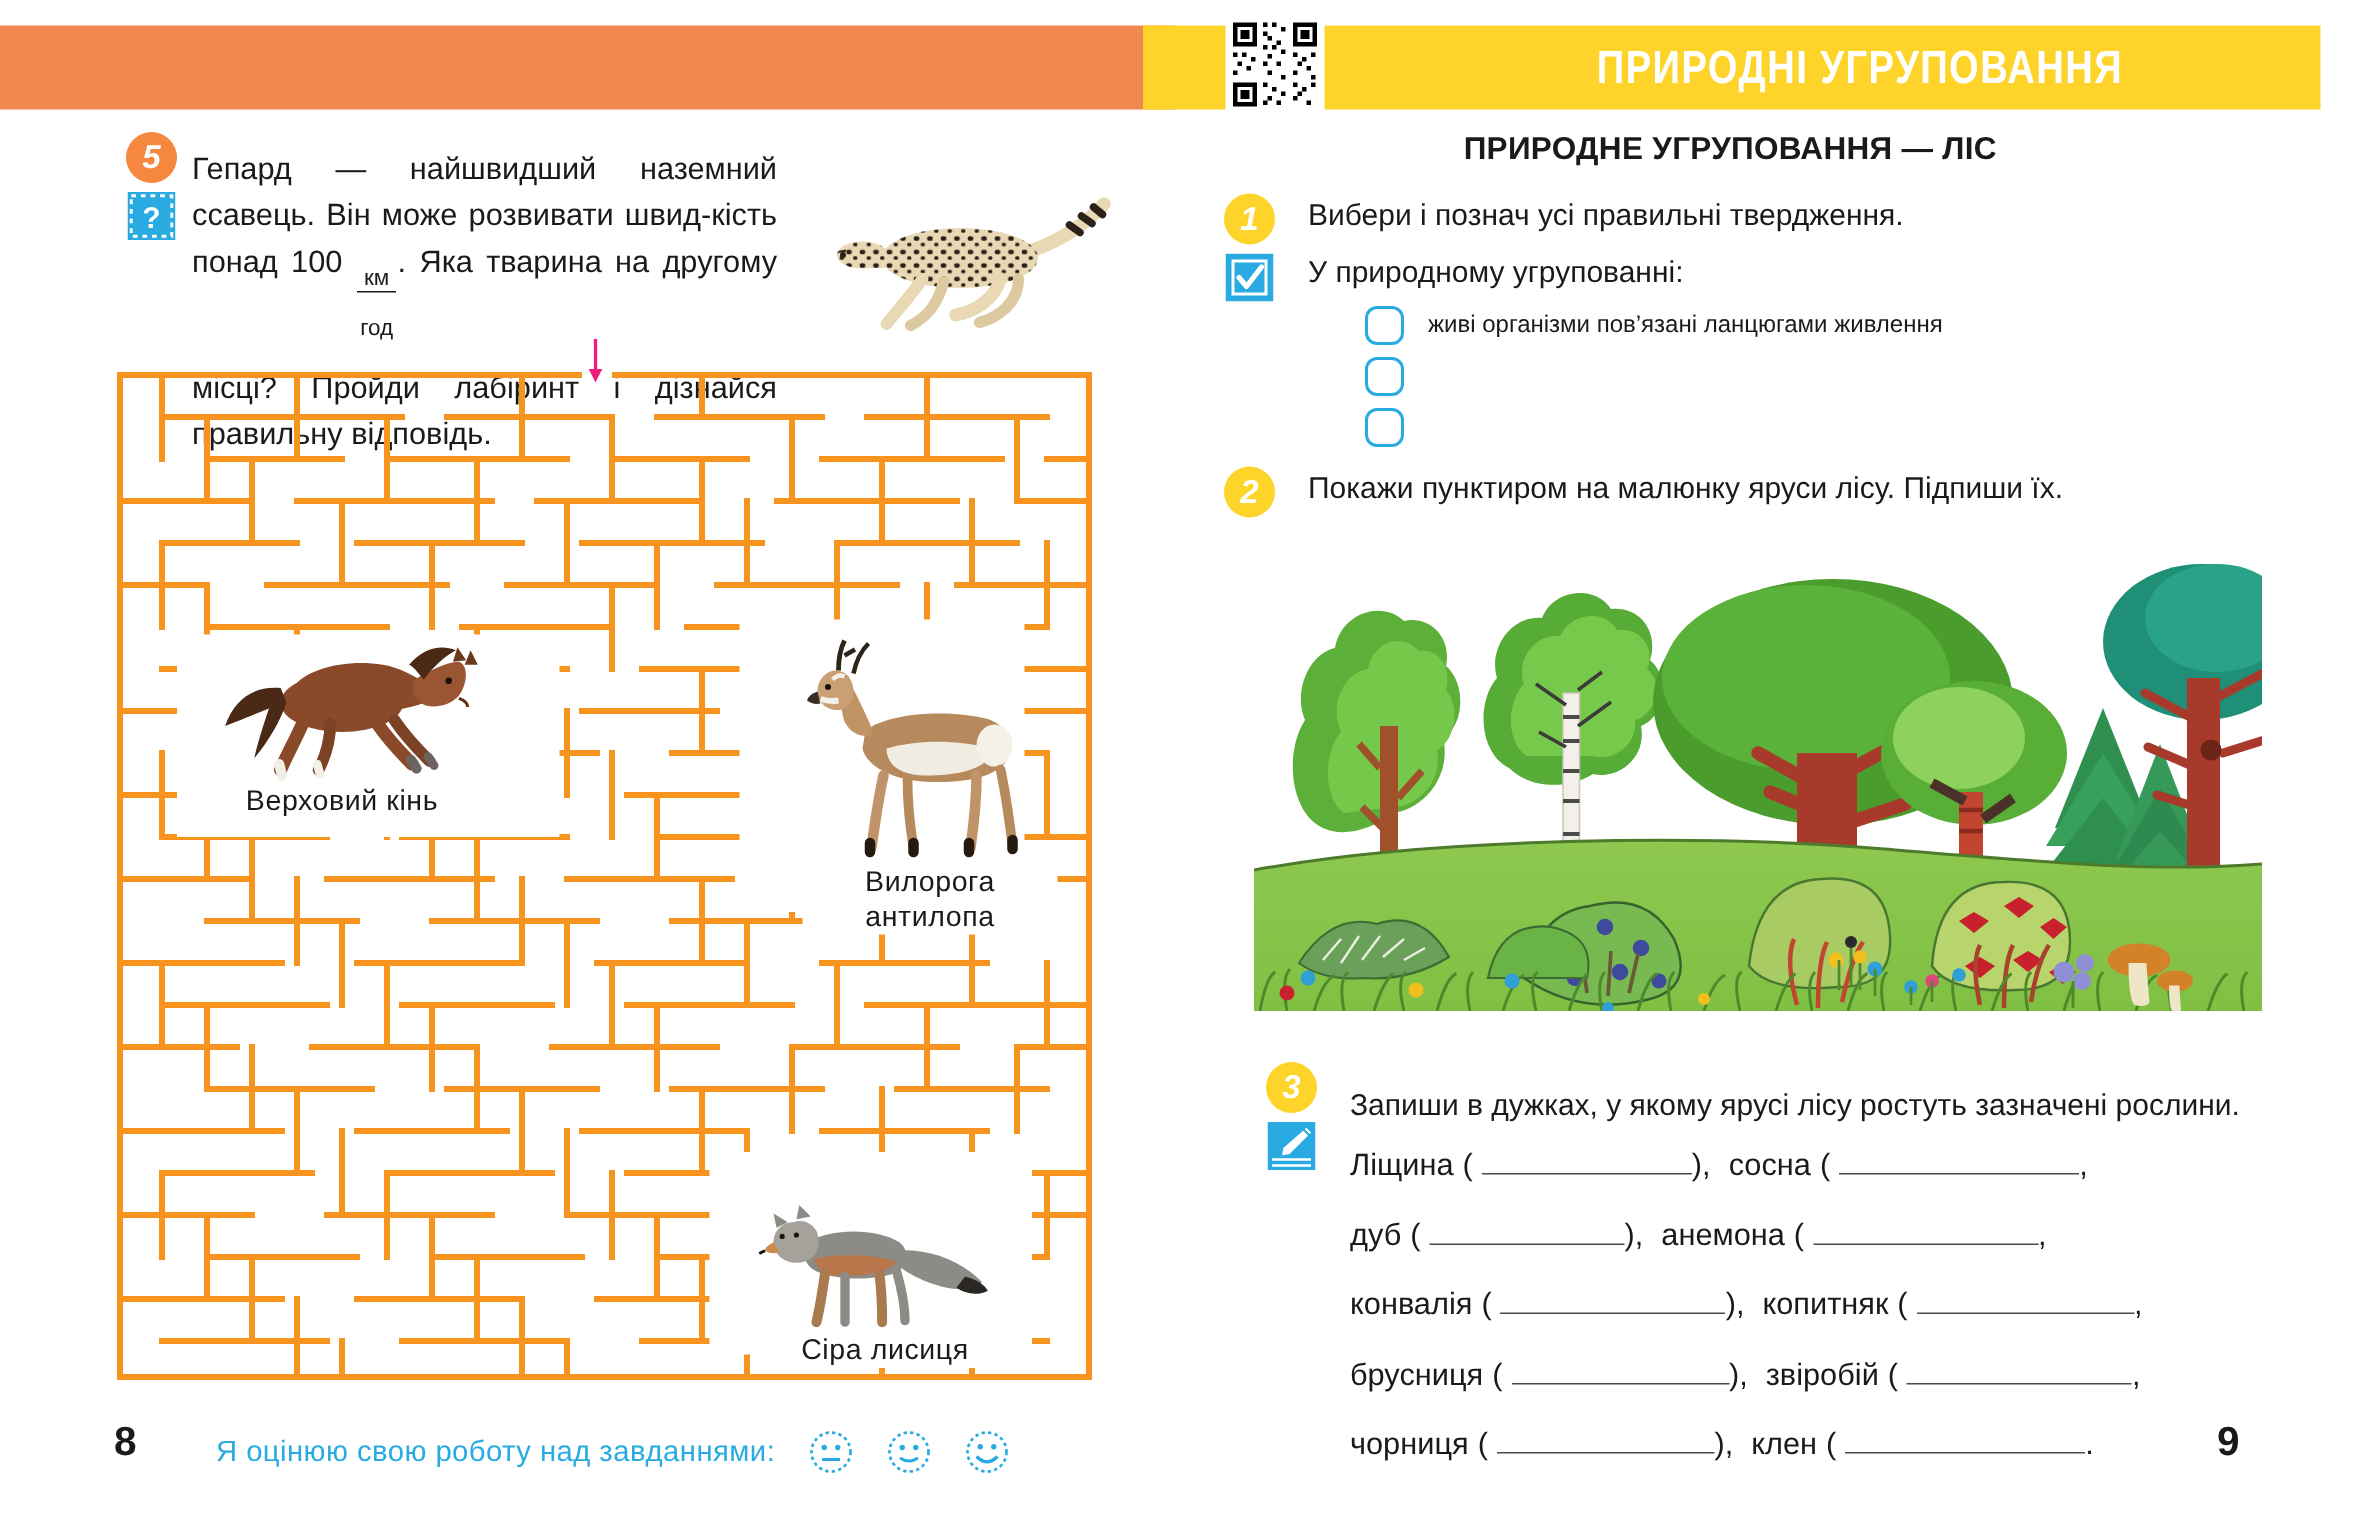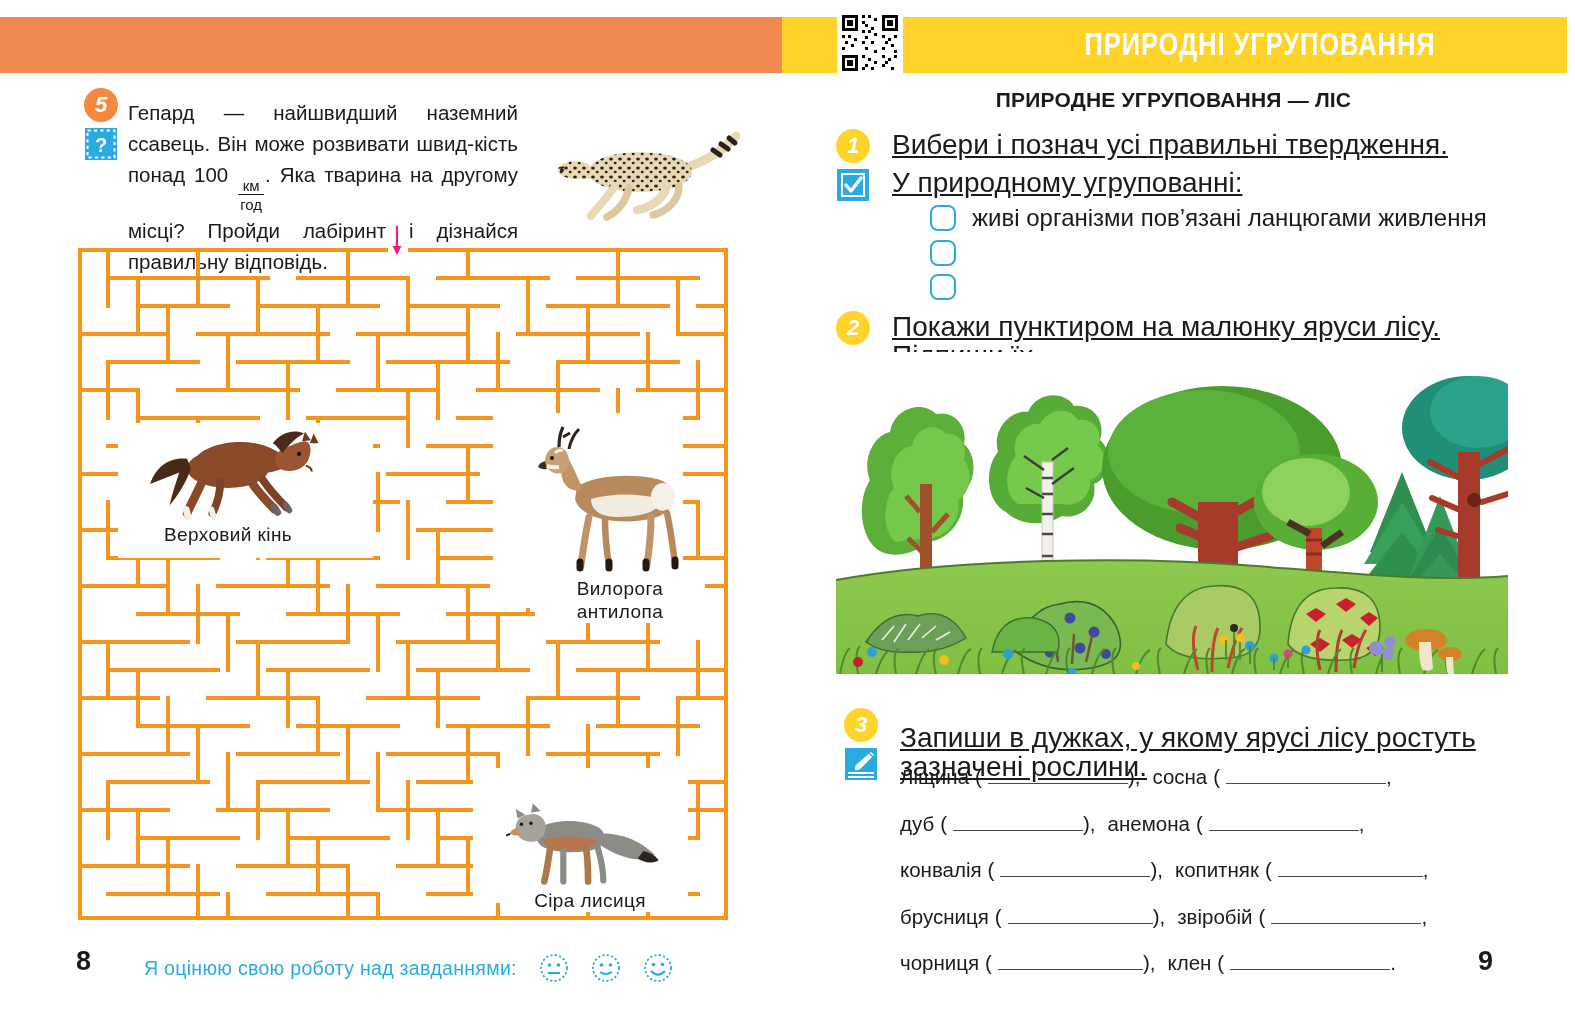--- a/index.html
+++ b/index.html
@@ -1,21 +1,21 @@
 <!DOCTYPE html>
 <html lang="uk"><head>
 <meta charset="utf-8">
 <style>
   html,body{margin:0;padding:0;background:#fff;}
   body{width:1575px;height:1024px;position:relative;overflow:hidden;
        font-family:"Liberation Sans","DejaVu Sans",sans-serif;color:#1a1a1a;}
 
   
   #left-page{position:absolute;left:0;top:0;width:788px;height:1024px;}
-  #right-page{position:absolute;left:780px;top:0;width:787px;height:976px;}
+  #right-page{position:absolute;left:760px;top:0;width:787px;height:976px;}
 
   
   .banner-orange{position:absolute;left:0;top:17px;width:783px;height:56px;
      background:#f0884f;}
   .banner-yellow{position:absolute;left:2px;top:17px;width:785px;height:56px;
      background:#ffd42a;}
   .qr{position:absolute;left:57px;top:10px;width:66px;height:66px;background:#fff;
       padding:2px;box-sizing:border-box;}
   .qr svg{display:block;}
   .banner-title{position:absolute;left:185px;top:17px;width:590px;height:56px;
@@ -35,21 +35,21 @@
   .badge.yellow{background:#ffd42a;}
 
   .icon-sq{position:absolute;width:32px;height:32px;}
 
   
   #task5-text{position:absolute;left:128px;top:97px;width:390px;
      font-size:20.5px;line-height:31px;text-align:justify;}
   .frac{display:inline-flex;flex-direction:column;align-items:center;
      vertical-align:-9px;line-height:1.05;font-size:15px;margin:0 1px;}
   .frac .num{padding:0 2px;}
-  .frac .den{padding:2px 2px;border-top:1.6px solid #1a1a1a;}
+  .frac .den{padding:16px 2px;border-top:1.6px solid #1a1a1a;}
 
   #cheetah{position:absolute;left:545px;top:120px;width:200px;height:105px;}
 
   
   #maze-wrap{position:absolute;left:78px;top:248px;width:650px;height:672px;}
   #maze{display:block;}
   .arrow-in{position:absolute;left:390px;top:226px;width:14px;height:30px;}
 
   .animal{position:absolute;text-align:center;}
   .animal img,.animal svg{display:block;}
@@ -57,25 +57,25 @@
 
   
   #assess{position:absolute;left:78px;top:948px;width:650px;height:40px;
      display:flex;align-items:center;}
   #page-no-left{position:absolute;left:76px;top:946px;font-size:27px;font-weight:bold;}
   #assess-text{color:#29abe2;font-size:19.5px;margin-left:66px;letter-spacing:.3px;}
   .smiley{width:30px;height:30px;margin-left:22px;}
   #page-no-right{position:absolute;left:1478px;top:946px;font-size:27px;font-weight:bold;}
 
   
-  .rtext{position:absolute;font-size:28px;line-height:29px;text-decoration:underline;}
+  .rtext{position:absolute;font-size:20px;line-height:29px;}
   .opt-row{display:flex;align-items:center;margin:8px 0 0 38px;}
   .opt-box{width:26px;height:26px;border:2.4px solid #29abe2;border-radius:8px;
      flex:0 0 auto;box-sizing:border-box;background:#fff;}
-  .opt-label{margin-left:16px;font-size:24px;}
+  .opt-label{margin-left:16px;font-size:16px;}
 
   
   #forest{position:absolute;left:836px;top:352px;width:672px;height:322px;}
   #forest svg{display:block;}
 
   
   #blanks{position:absolute;left:900px;top:765px;width:600px;font-size:20.5px;}
   .bl-row{display:flex;align-items:baseline;margin-bottom:22.5px;white-space:nowrap;}
   .bl-line{display:inline-block;border-bottom:1.4px solid #4a4a4a;height:17px;}
   .bl-w1{width:140px}.bl-w2{width:160px}.bl-w3{width:130px}

